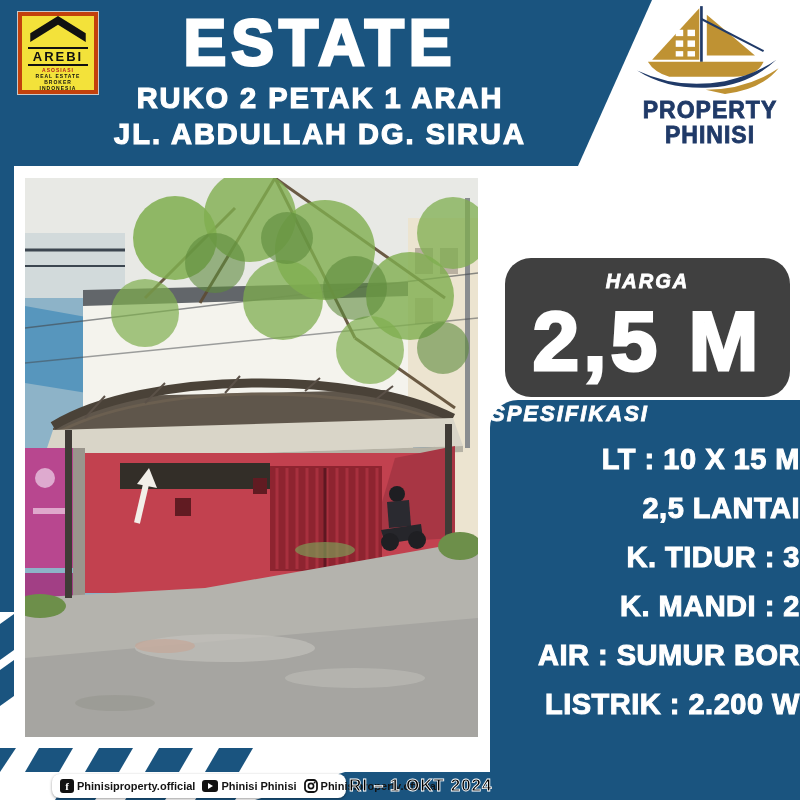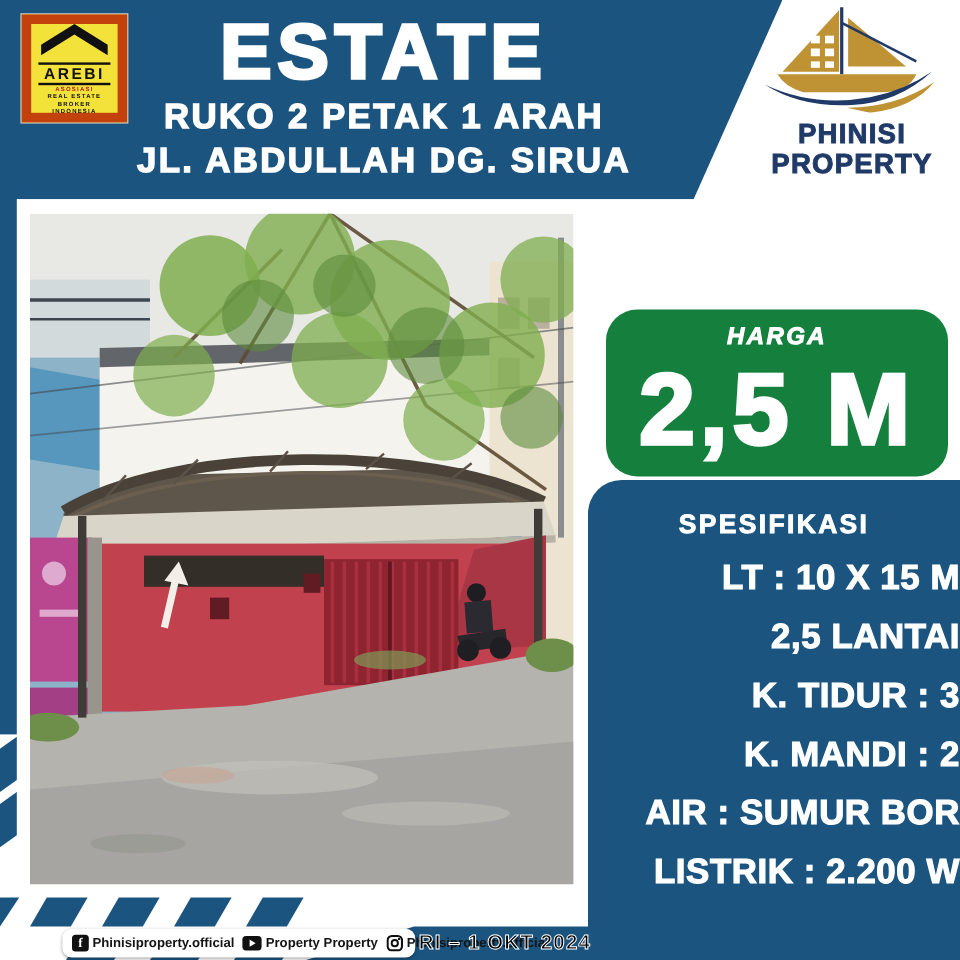--- a/index.html
+++ b/index.html
@@ -4,50 +4,50 @@
 <style>
   html,body{margin:0;padding:0;background:#888;}
   .canvas{position:relative;width:800px;height:800px;background:#ffffff;overflow:hidden;
           font-family:"Liberation Sans", sans-serif; margin:0 auto;}
   
   .band{position:absolute;left:0;top:0;width:800px;height:170px;background:#1a547f;
         clip-path:polygon(0 0,652px 0,578px 166px,0 166px);z-index:1;}
   .decor{position:absolute;left:0;top:0;z-index:1;}
   
   .arebi{position:absolute;left:18px;top:12px;width:72px;height:74px;background:#f3e23a;
-         border:8px solid #c2410c;box-shadow:0 0 0 1px #c9c9c9;z-index:2;text-align:center;}
+         border:4px solid #c2410c;box-shadow:0 0 0 1px #c9c9c9;z-index:2;text-align:center;}
   .arebi-name{font-weight:bold;font-size:13px;letter-spacing:2px;color:#111;
               border-top:2px solid #111;border-bottom:2px solid #111;margin:1px 6px 1px 6px;}
   .arebi-row{font-size:5px;font-weight:bold;color:#111;letter-spacing:1px;line-height:6px;}
   .arebi-row.red{color:#b3221d;}
   
   .titles{position:absolute;left:50px;top:0;width:540px;text-align:center;z-index:2;color:#fff;}
   .title-main{font-size:64px;font-weight:bold;letter-spacing:5px;margin-top:6px;
               -webkit-text-stroke:3px #ffffff;}
   .title-sub{font-size:29px;font-weight:bold;letter-spacing:2px;line-height:36px;text-align:center;
              -webkit-text-stroke:1.2px #ffffff;}
   
   .phinisi{position:absolute;left:622px;top:4px;width:176px;text-align:center;z-index:2;}
   .phinisi-name{color:#203a68;font-weight:bold;font-size:23px;letter-spacing:1px;line-height:25px;
                 -webkit-text-stroke:0.8px #203a68;}
   
   .photo{position:absolute;left:25px;top:178px;width:453px;height:559px;z-index:2;overflow:hidden;}
   .photo svg{display:block;}
   
-  .price{position:absolute;left:505px;top:258px;width:285px;height:139px;background:#15803d;
+  .price{position:absolute;left:505px;top:258px;width:285px;height:139px;background:#404040;
          border-radius:26px;z-index:2;text-align:center;color:#fff;}
   .price-label{font-size:20px;font-weight:bold;font-style:italic;letter-spacing:2px;margin-top:12px;
                -webkit-text-stroke:0.8px #fff;}
   .price-value{font-size:84px;font-weight:bold;letter-spacing:4px;line-height:96px;
                -webkit-text-stroke:3px #fff;}
   
   .specs{position:absolute;left:490px;top:400px;width:310px;height:400px;background:#1a547f;
          border-radius:28px 0 0 0;z-index:2;color:#fff;}
-  .specs-title{text-align:center;font-size:22px;font-weight:bold;
-               letter-spacing:2px;padding-top:24px;-webkit-text-stroke:0.8px #fff;}
+  .specs-title{font-size:22px;font-weight:bold;font-style:italic;
+               letter-spacing:2px;padding-top:1px;-webkit-text-stroke:0.8px #fff;}
   .specs ul{list-style:none;margin:8px 0 0 0;padding:0 0 0 20px;}
   .specs li{font-size:29px;font-weight:bold;line-height:49px;letter-spacing:0.5px;
             -webkit-text-stroke:1px #fff;white-space:nowrap;text-align:right;}
   
   .social-bar{position:absolute;left:52px;top:774px;width:294px;height:24px;background:#fff;
               border-radius:8px;z-index:3;display:flex;align-items:center;gap:7px;
               padding:0 8px;box-sizing:border-box;box-shadow:0 1px 3px rgba(0,0,0,.4);}
   .social{display:flex;align-items:center;gap:3px;}
   .social-label{font-size:11px;font-weight:bold;color:#141414;white-space:nowrap;}
   .icon-fb{width:14px;height:14px;background:#111;border-radius:3px;color:#fff;font-weight:bold;
@@ -108,22 +108,22 @@
       <rect x="49" y="34" width="7" height="6" fill="#fff"></rect>
       <rect x="38" y="44" width="7" height="5" fill="#fff"></rect>
       <rect x="49" y="44" width="7" height="5" fill="#fff"></rect>
       <line x1="62" y1="2" x2="62" y2="54" stroke="#203a68" stroke-width="2.5"></line>
       <polygon points="67,10 112,48 67,48" fill="#bf9233"></polygon>
       <line x1="62" y1="14" x2="120" y2="44" stroke="#203a68" stroke-width="2"></line>
       <path d="M12,54 L120,54 Q114,68 92,68 L32,68 Q18,64 12,54 Z" fill="#bf9233"></path>
       <path d="M2,62 Q40,80 84,72 Q112,66 132,52 Q106,76 70,78 Q30,80 2,62 Z" fill="#203a68"></path>
       <path d="M66,80 Q104,80 134,60 Q118,80 84,84 Z" fill="#bf9233"></path>
     </svg>
+    <div class="phinisi-name">PROPERTY</div>
     <div class="phinisi-name">PHINISI</div>
-    <div class="phinisi-name">PROPERTY</div>
   </div>
 
   <div class="photo">
     <svg width="453" height="559" viewBox="0 0 453 559" preserveAspectRatio="none">
       <rect width="453" height="559" fill="#e8e9e5"></rect>
 
       <rect x="0" y="55" width="100" height="75" fill="#d2dadb"></rect>
       <line x1="0" y1="72" x2="100" y2="72" stroke="#3c4650" stroke-width="3"></line>
       <line x1="0" y1="88" x2="100" y2="88" stroke="#3c4650" stroke-width="2"></line>
       <rect x="0" y="120" width="100" height="340" fill="#8db3c8"></rect>
@@ -246,21 +246,21 @@
     </ul>
   </div>
 
   <div class="social-bar">
     <div class="social">
       <span class="icon-fb">f</span>
       <span class="social-label">Phinisiproperty.official</span>
     </div>
     <div class="social">
       <span class="icon-yt"></span>
-      <span class="social-label">Property Property</span>
+      <span class="social-label">Phinisi Phinisi</span>
     </div>
     <div class="social">
       <svg width="14" height="14" viewBox="0 0 14 14">
         <rect x="1" y="1" width="12" height="12" rx="3.5" fill="none" stroke="#111" stroke-width="1.8"></rect>
         <circle cx="7" cy="7" r="2.6" fill="none" stroke="#111" stroke-width="1.6"></circle>
         <circle cx="10.6" cy="3.4" r="1" fill="#111"></circle>
       </svg>
       <span class="social-label">Phinisiproperty.official</span>
     </div>
   </div>

